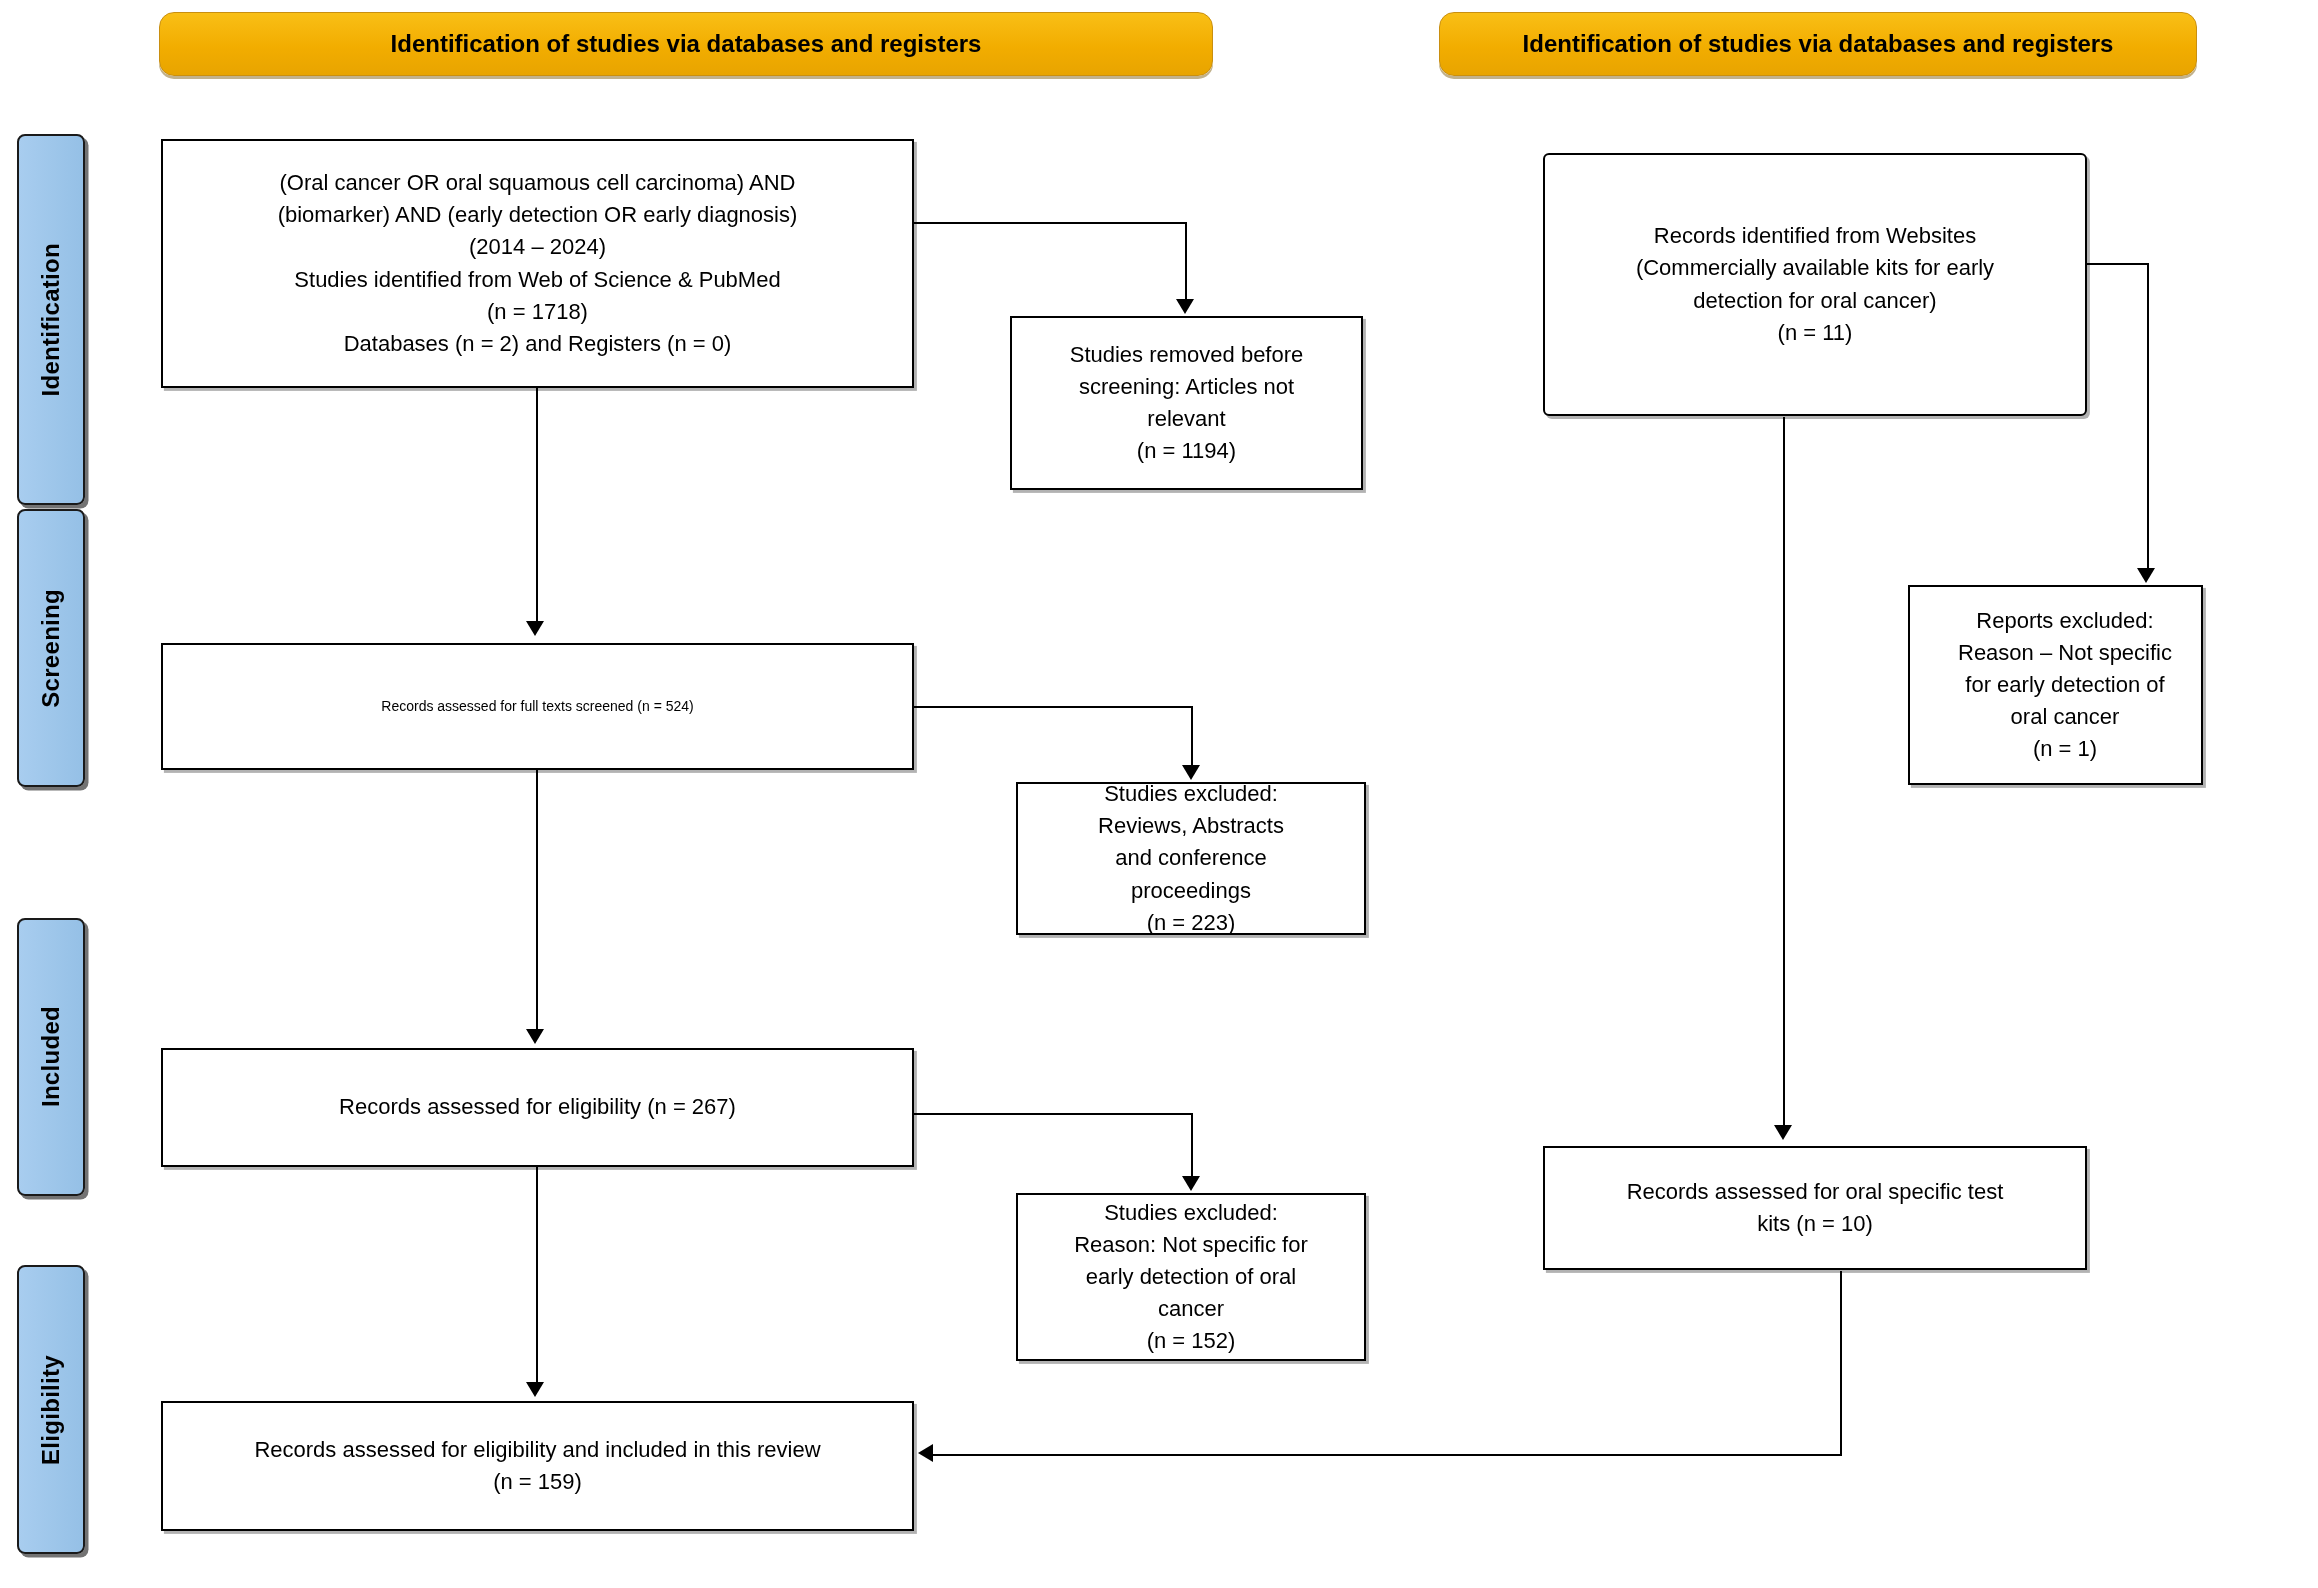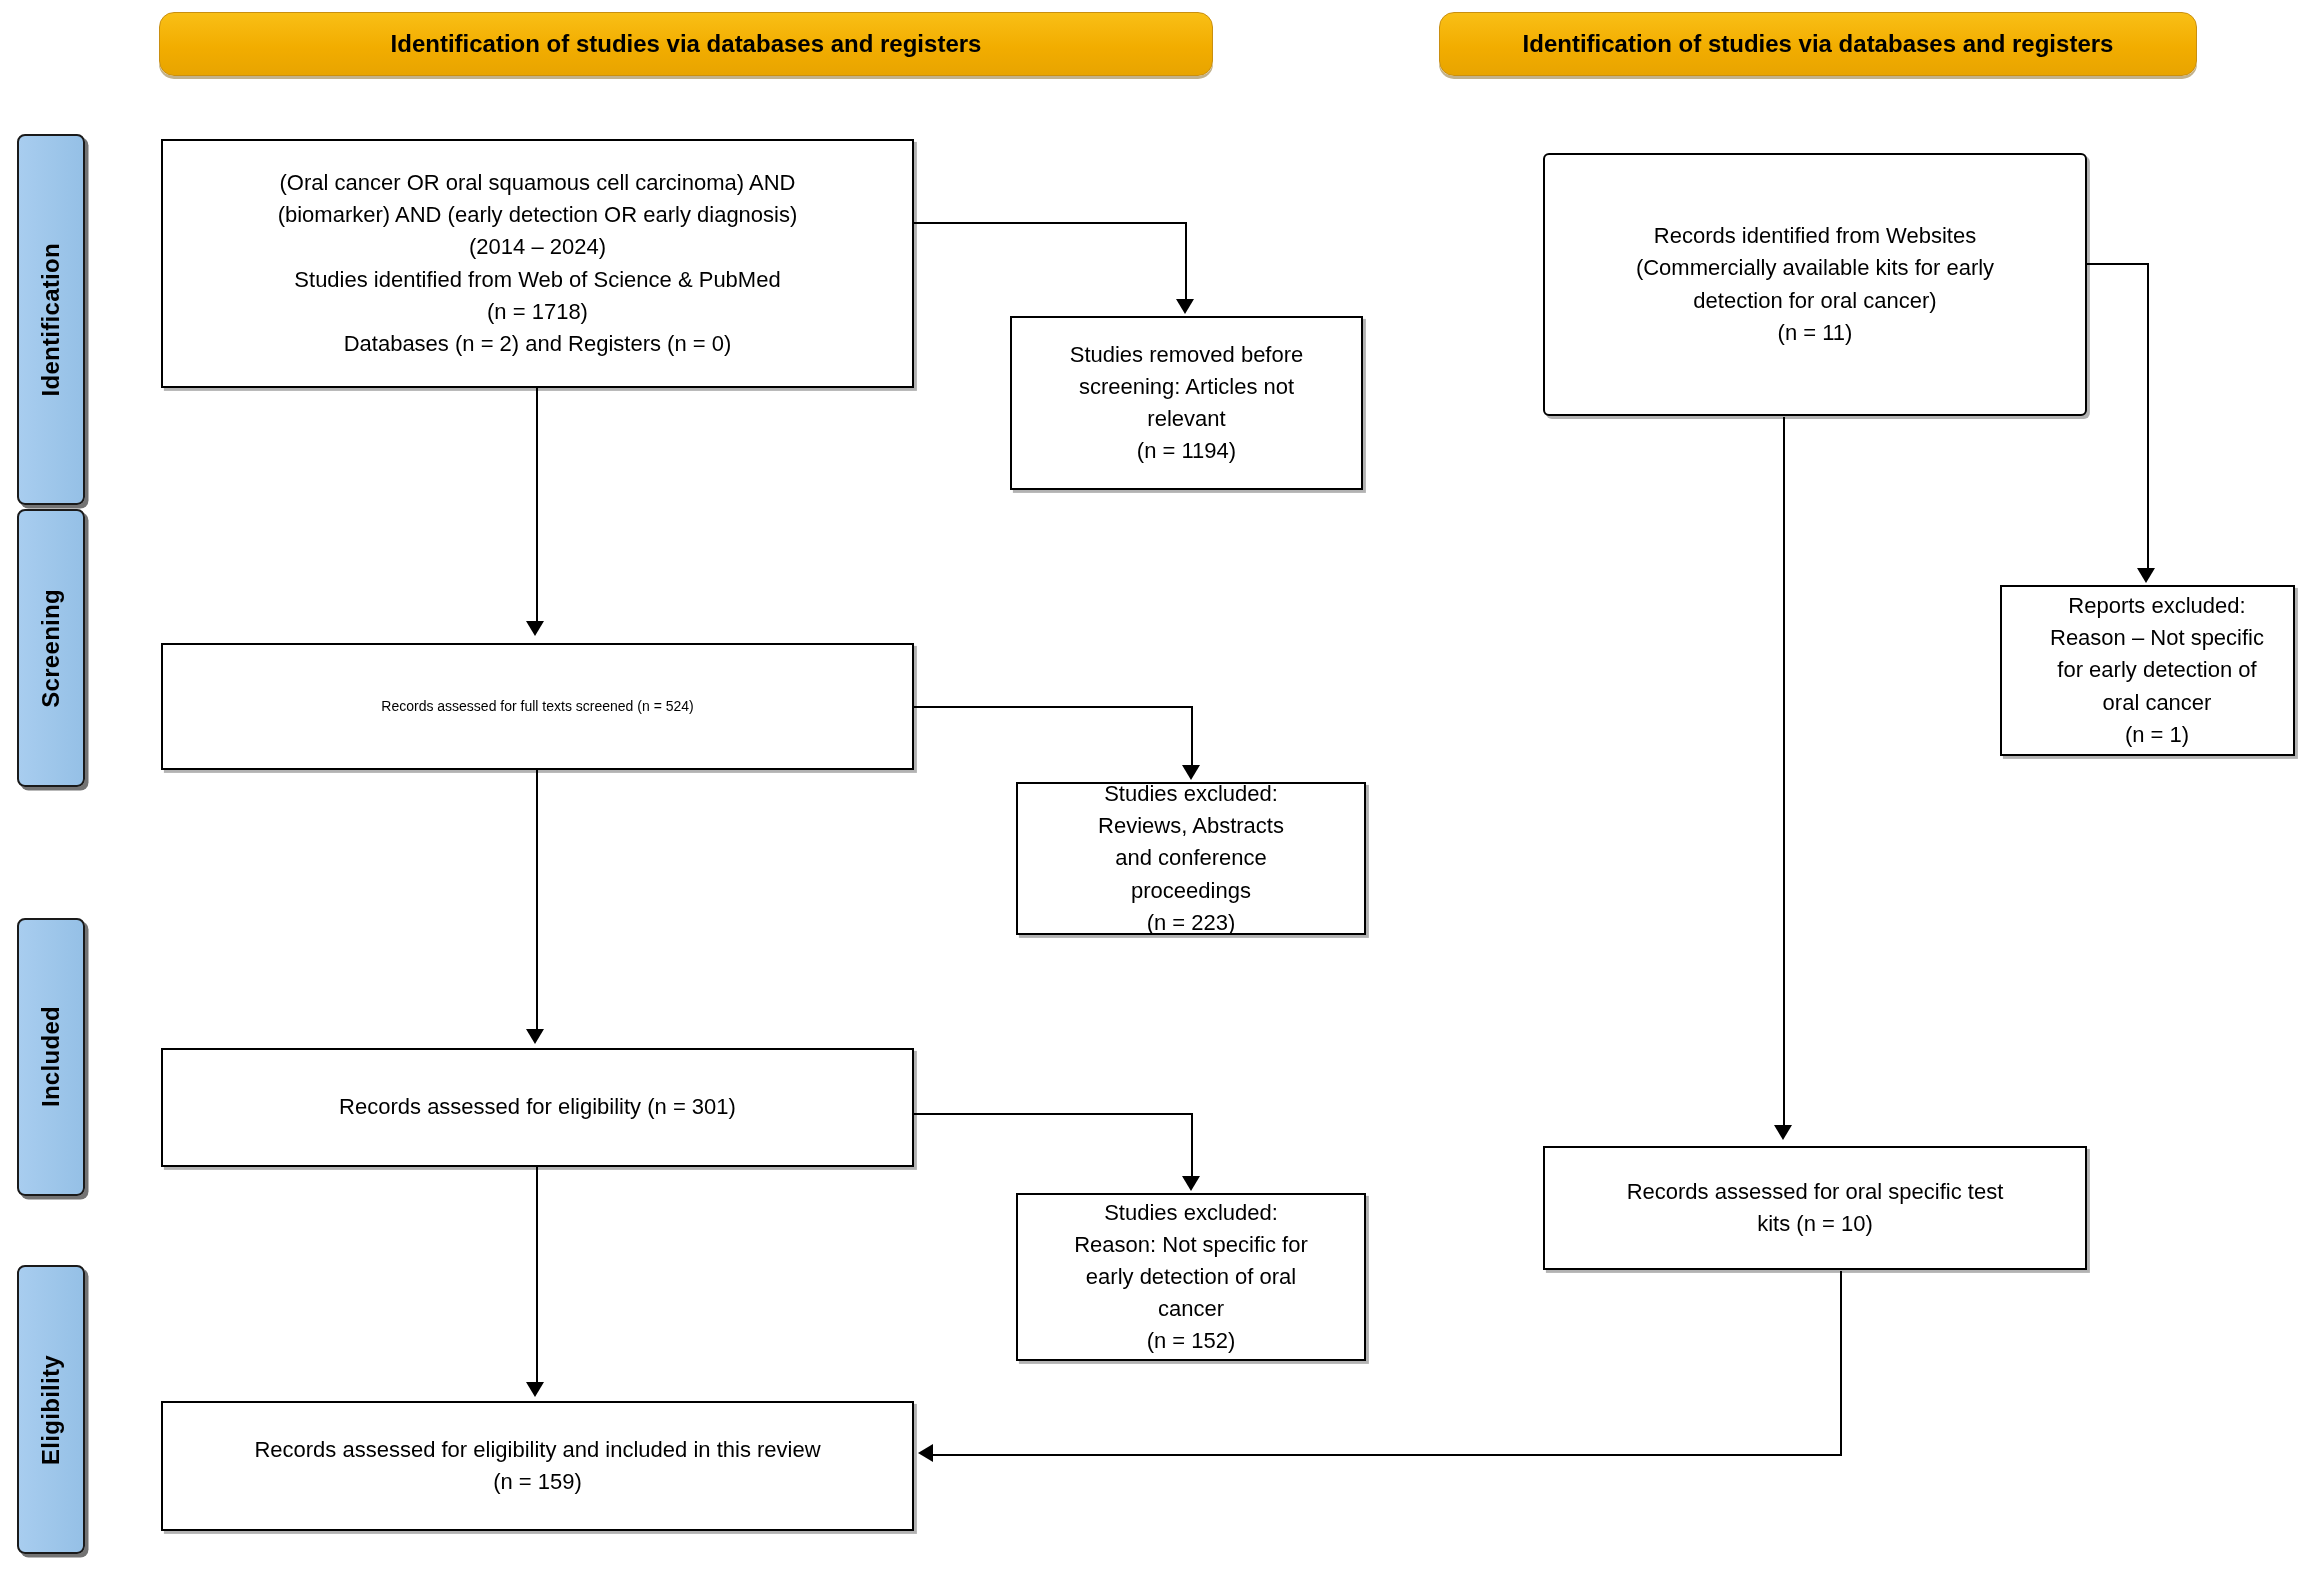--- a/index.html
+++ b/index.html
@@ -139,21 +139,21 @@
 Studies identified from Web of Science &amp; PubMed
 (n = 1718)
 Databases (n = 2) and Registers (n = 0)</span>
   </div>
 
   <div class="flow-box" style="left:161px; top:643px; width:753px; height:127px;">
     <span class="box-text" style="font-size:14px;">Records assessed for full texts screened (n = 524)</span>
   </div>
 
   <div class="flow-box" style="left:161px; top:1048px; width:753px; height:119px;">
-    <span class="box-text" style="font-size:22px;">Records assessed for eligibility (n = 301)</span>
+    <span class="box-text" style="font-size:22px;">Records assessed for eligibility (n = 267)</span>
   </div>
 
   <div class="flow-box" style="left:161px; top:1401px; width:753px; height:130px;">
     <span class="box-text" style="font-size:22px;">Records assessed for eligibility and included in this review
 (n = 159)</span>
   </div>
 
   <div class="flow-box" style="left:1010px; top:316px; width:353px; height:174px;">
     <span class="box-text" style="font-size:22px;">Studies removed before
 screening: Articles not
@@ -177,21 +177,21 @@
 (n = 152)</span>
   </div>
 
   <div class="flow-box" style="left:1543px; top:153px; width:544px; height:263px;border-radius:6px;">
     <span class="box-text" style="font-size:22px;">Records identified from Websites
 (Commercially available kits for early
 detection for oral cancer)
 (n = 11)</span>
   </div>
 
-  <div class="flow-box" style="left:2000px; top:585px; width:295px; height:171px;padding-left:27px;">
+  <div class="flow-box" style="left:1908px; top:585px; width:295px; height:200px;padding-left:27px;">
     <span class="box-text" style="font-size:22px;">Reports excluded:
 Reason – Not specific
 for early detection of
 oral cancer
 (n = 1)</span>
   </div>
 
   <div class="flow-box" style="left:1543px; top:1146px; width:544px; height:124px;">
     <span class="box-text" style="font-size:22px;">Records assessed for oral specific test
 kits (n = 10)</span>

